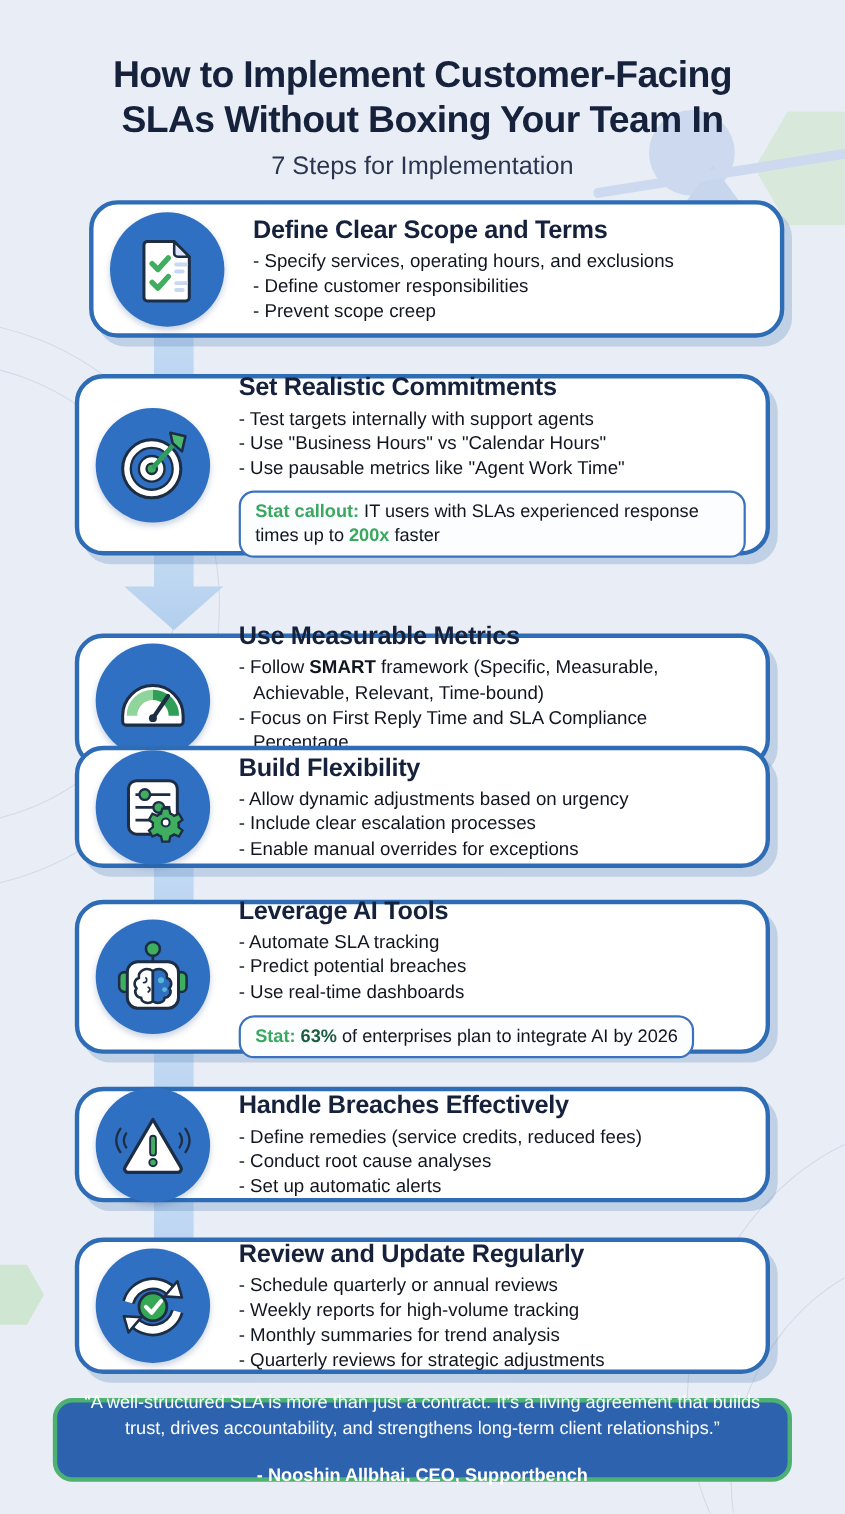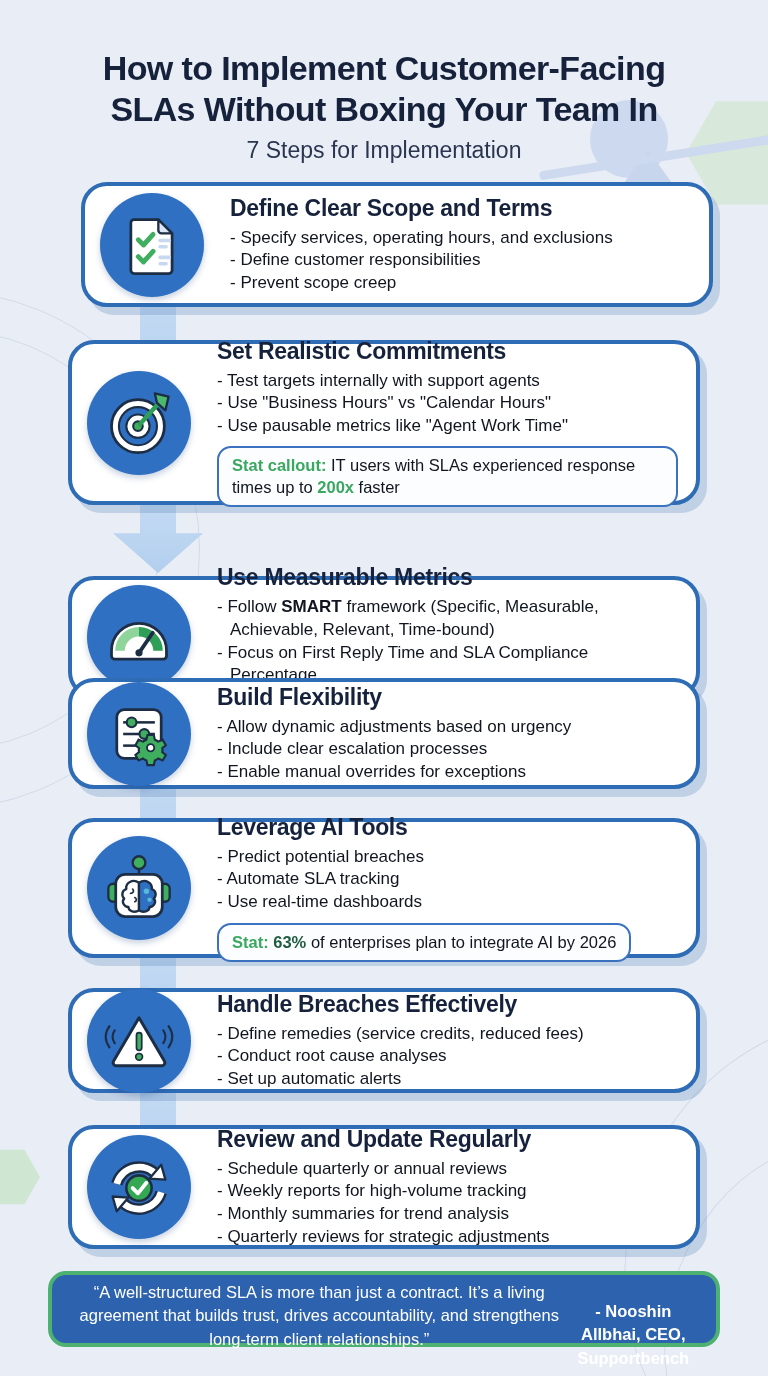--- a/index.html
+++ b/index.html
@@ -73,21 +73,21 @@
     background:linear-gradient(180deg,#c6dcf4,#b3cfee);
     clip-path:polygon(30% 0, 70% 0, 70% 52%, 100% 52%, 50% 100%, 0 52%, 30% 52%);
     filter:drop-shadow(0 1px 1px rgba(60,100,160,0.35));
   }
 
   
   .quote {
     position:absolute; left:48px; top:1271px; width:672px; height:76px; z-index:2;
     background:#2d63ae; border:4px solid #4db171; border-radius:18px;
     color:#ffffff; text-align:center;
-    display:flex; flex-direction:row; justify-content:center;
+    display:flex; flex-direction:column; justify-content:center;
     padding:6px 18px; font-size:16.5px; line-height:1.42;
   }
   .quote .attr { font-weight:bold; margin-top:19px; }
 
   
   #card1 { top:182px; height:125px;margin-left:13px; }
   #card2 { top:340px; height:165px; }
   #card3 { top:528px; height:122px;margin-top:48px; }
   #card4 { top:678px; height:111px; }
   #card5 { top:818px; height:140px; }
@@ -224,22 +224,22 @@
         <rect x="13" y="22" width="44" height="40" rx="9" fill="#ffffff" stroke="#1d2d44" stroke-width="2.6"></rect>
         <path d="M35 30 c-6 -4 -13 0 -12 6 c-4 1 -5 6 -2 9 c-3 3 0 8 4 8 c0 4 6 6 10 3 z" fill="#ffffff" stroke="#1d2d44" stroke-width="2.2" stroke-linejoin="round"></path>
         <path d="M35 30 c6 -4 13 0 12 6 c4 1 5 6 2 9 c3 3 0 8 -4 8 c0 4 -6 6 -10 3 z" fill="#2f70c2" stroke="#1d2d44" stroke-width="2.2" stroke-linejoin="round"></path>
         <path d="M29 36 c2 2 0 4 -2 4 M31 44 c2 1 2 3 0 4" fill="none" stroke="#1d2d44" stroke-width="1.6" stroke-linecap="round"></path>
         <circle cx="42" cy="38" r="2.6" fill="#57b8d8"></circle>
         <circle cx="45" cy="46" r="2.1" fill="#57b8d8"></circle>
       </svg>
     </div>
     <div class="card-text">
       <div class="card-title">Leverage AI Tools</div>
+      <div class="bullet">- Automate SLA tracking</div>
       <div class="bullet">- Predict potential breaches</div>
-      <div class="bullet">- Automate SLA tracking</div>
       <div class="bullet">- Use real-time dashboards</div>
       <div class="stat fit">
         <span class="stat-label">Stat:</span><span> </span><span class="stat-hl dark">63%</span><span> of enterprises plan to integrate AI by 2026</span>
       </div>
     </div>
   </div>
 
   <div class="card" id="card7">
     <div class="icon-wrap">
       <svg viewBox="0 0 70 70">

